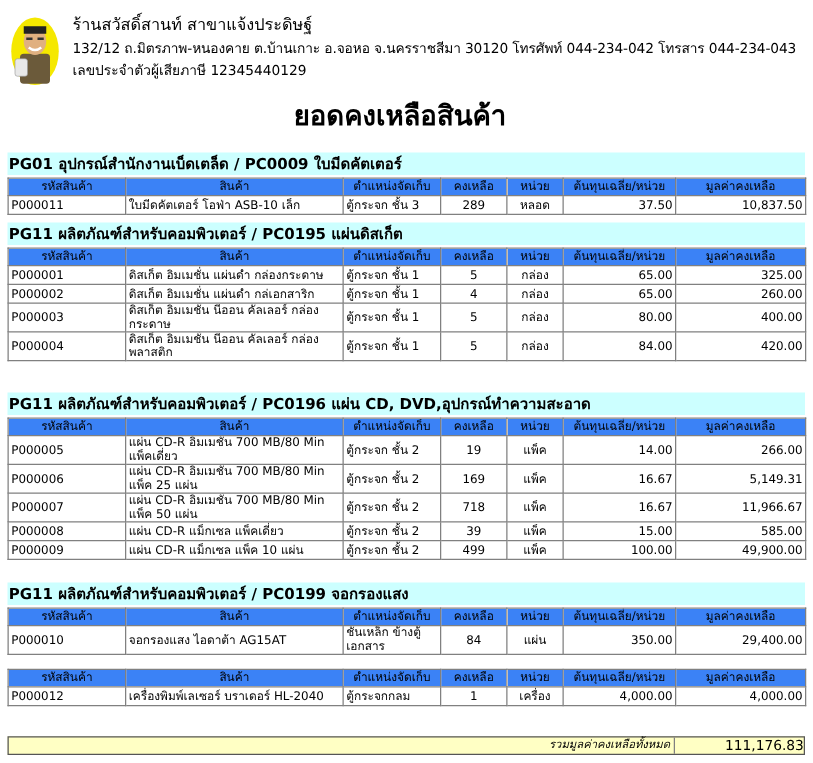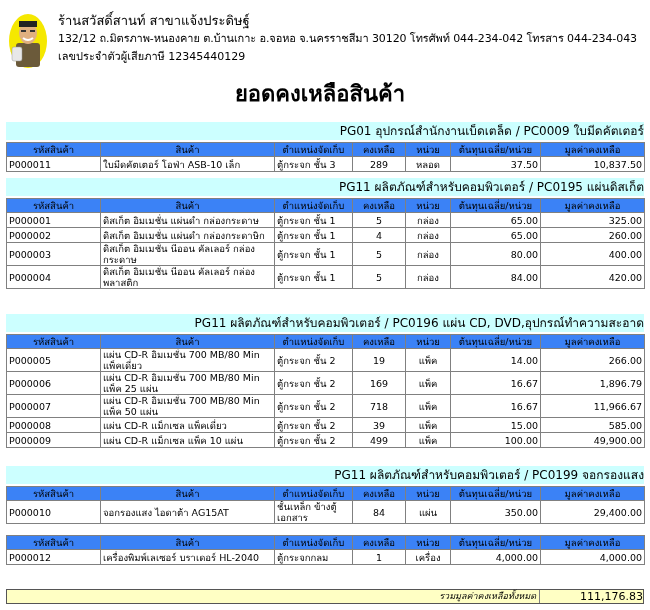--- a/index.html
+++ b/index.html
@@ -5,21 +5,21 @@
   html, body { margin:0; padding:0; background:#ffffff; }
   body { width:650px; height:610px; overflow:hidden; font-family:"DejaVu Sans", "Liberation Sans", sans-serif; color:#000; position:relative; }
   .header { position:absolute; left:0; top:0; width:650px; height:80px; }
   .avatar { position:absolute; left:8px; top:13px; width:40px; height:56px; }
   .company-name { position:absolute; left:58px; top:13px; font-size:13px; line-height:16px; white-space:nowrap; }
   .company-address { position:absolute; left:58px; top:32px; font-size:11px; line-height:14px; white-space:nowrap; letter-spacing:-0.1px; }
   .company-taxid { position:absolute; left:58px; top:50px; font-size:11px; line-height:14px; white-space:nowrap; }
   .page-title { position:absolute; left:0; width:640px; top:80px; text-align:center; font-size:22px; font-weight:bold; line-height:28px; }
 
   .section { position:absolute; left:6px; width:638px; }
-  .group-title { height:18px; background:#ccffff; font-weight:normal; font-size:12px; line-height:18px; padding-left:1px; white-space:nowrap; overflow:hidden;text-align:right; }
+  .group-title { height:18px; background:#ccffff; font-weight:bold; font-size:12px; line-height:18px; padding-left:1px; white-space:nowrap; overflow:hidden; }
   table.inv { border-collapse:collapse; width:638px; table-layout:fixed; margin-top:2px; border:1px solid #555; }
   table.inv th, table.inv td { border:1px solid #808080; font-size:9.5px; line-height:11px; padding:0 2px; overflow:hidden; }
   table.inv th { background:#3b82f6; font-weight:normal; height:13px; text-align:center; white-space:nowrap; }
   table.inv td { height:14px; vertical-align:middle; }
   td.c { text-align:center; }
   td.r { text-align:right; }
   td.code { font-size:10px; }
   td.tall { height:22px; }
   td.unit { font-size:8.5px; }
 
@@ -109,21 +109,21 @@
       <td class="code">P000001</td>
       <td>ดิสเก็ต อิมเมชั่น แผ่นดำ กล่องกระดาษ</td>
       <td>ตู้กระจก ชั้น 1</td>
       <td class="c">5</td>
       <td class="c unit">กล่อง</td>
       <td class="r">65.00</td>
       <td class="r">325.00</td>
     </tr>
     <tr>
       <td class="code tall">P000002</td>
-      <td>ดิสเก็ต อิมเมชั่น แผ่นดำ กล่องกระดาษิก</td>
+      <td>ดิสเก็ต อิมเมชั่น แผ่นดำ กล่เอกสาริก</td>
       <td>ตู้กระจก ชั้น 1</td>
       <td class="c">4</td>
       <td class="c unit">กล่อง</td>
       <td class="r">65.00</td>
       <td class="r">260.00</td>
     </tr>
     <tr>
       <td class="code tall">P000003</td>
       <td>ดิสเก็ต อิมเมชั่น นีออน คัลเลอร์ กล่องกระดาษ</td>
       <td>ตู้กระจก ชั้น 1</td>
@@ -176,21 +176,21 @@
       <td class="r">14.00</td>
       <td class="r">266.00</td>
     </tr>
     <tr>
       <td class="code tall">P000006</td>
       <td>แผ่น CD-R อิมเมชั่น 700 MB/80 Min แพ็ค 25 แผ่น</td>
       <td>ตู้กระจก ชั้น 2</td>
       <td class="c">169</td>
       <td class="c unit">แพ็ค</td>
       <td class="r">16.67</td>
-      <td class="r">1,896.79</td>
+      <td class="r">5,149.31</td>
     </tr>
     <tr>
       <td class="code tall">P000007</td>
       <td>แผ่น CD-R อิมเมชั่น 700 MB/80 Min แพ็ค 50 แผ่น</td>
       <td>ตู้กระจก ชั้น 2</td>
       <td class="c">718</td>
       <td class="c unit">แพ็ค</td>
       <td class="r">16.67</td>
       <td class="r">11,966.67</td>
     </tr>

